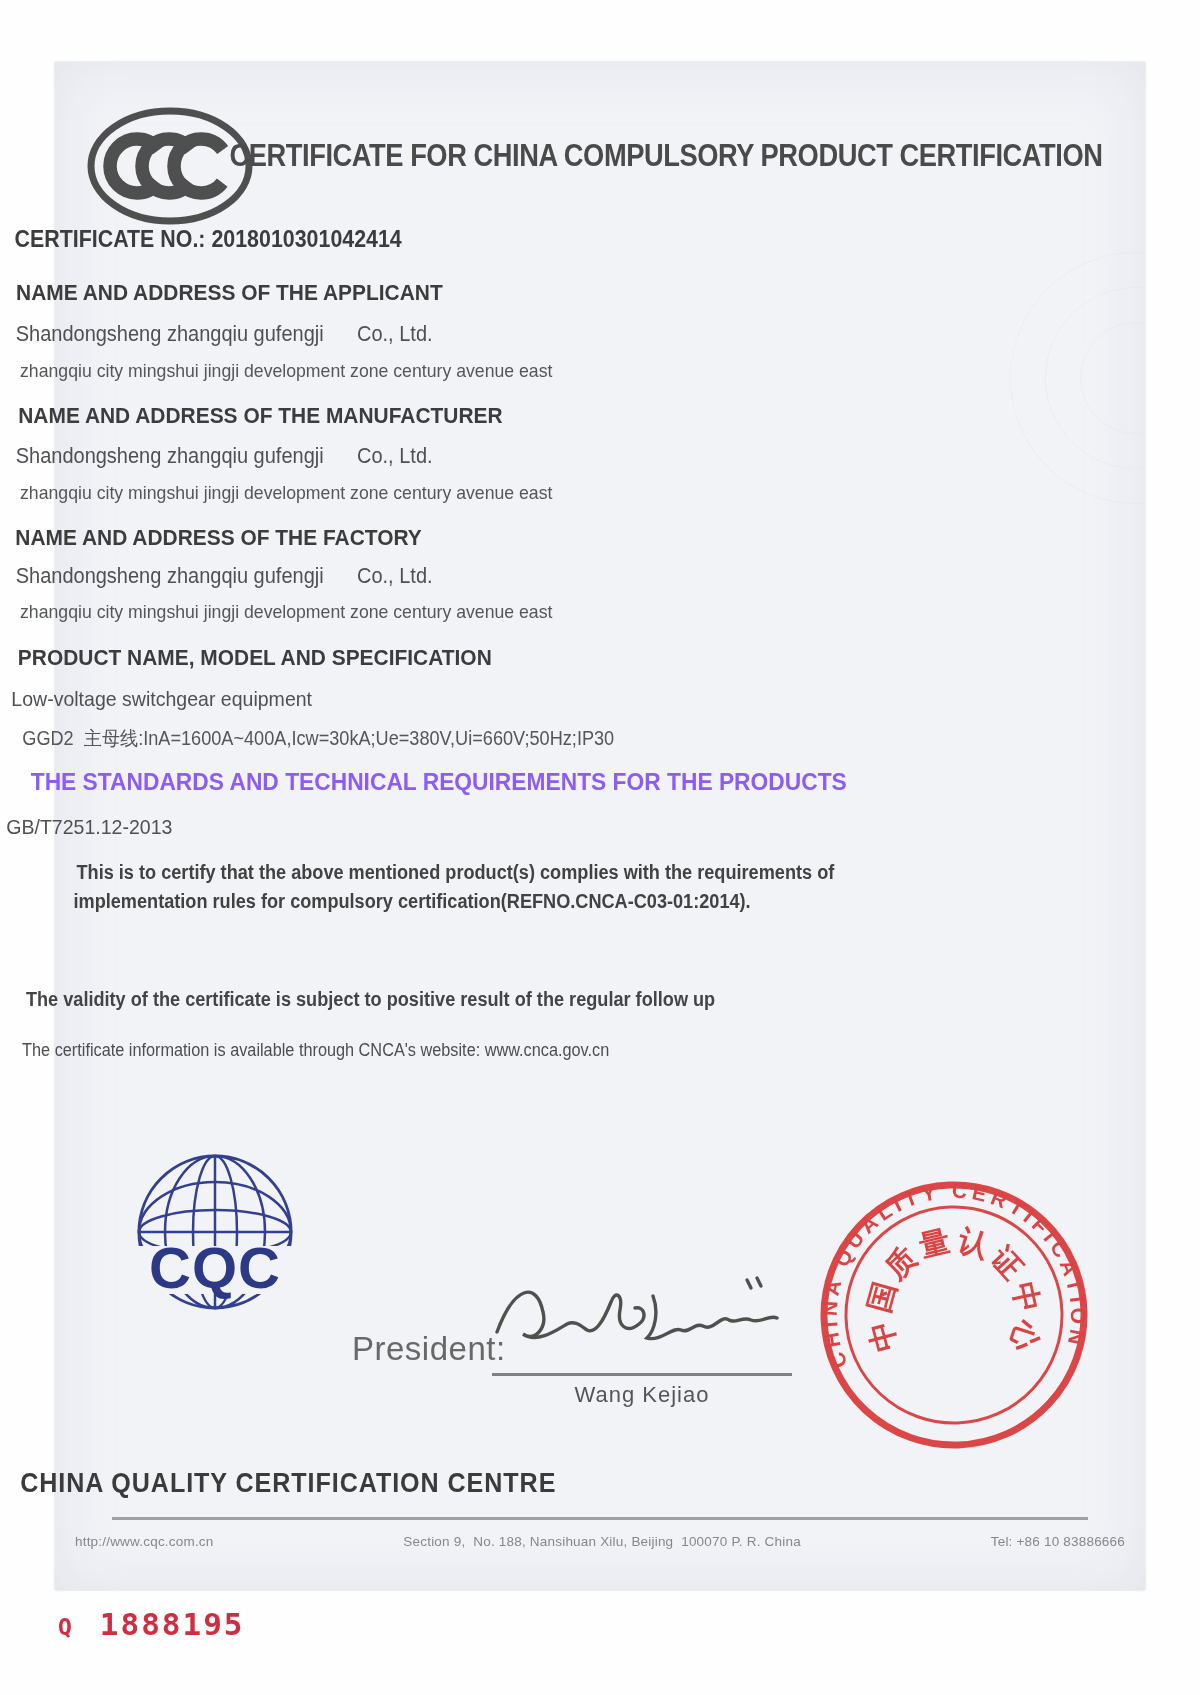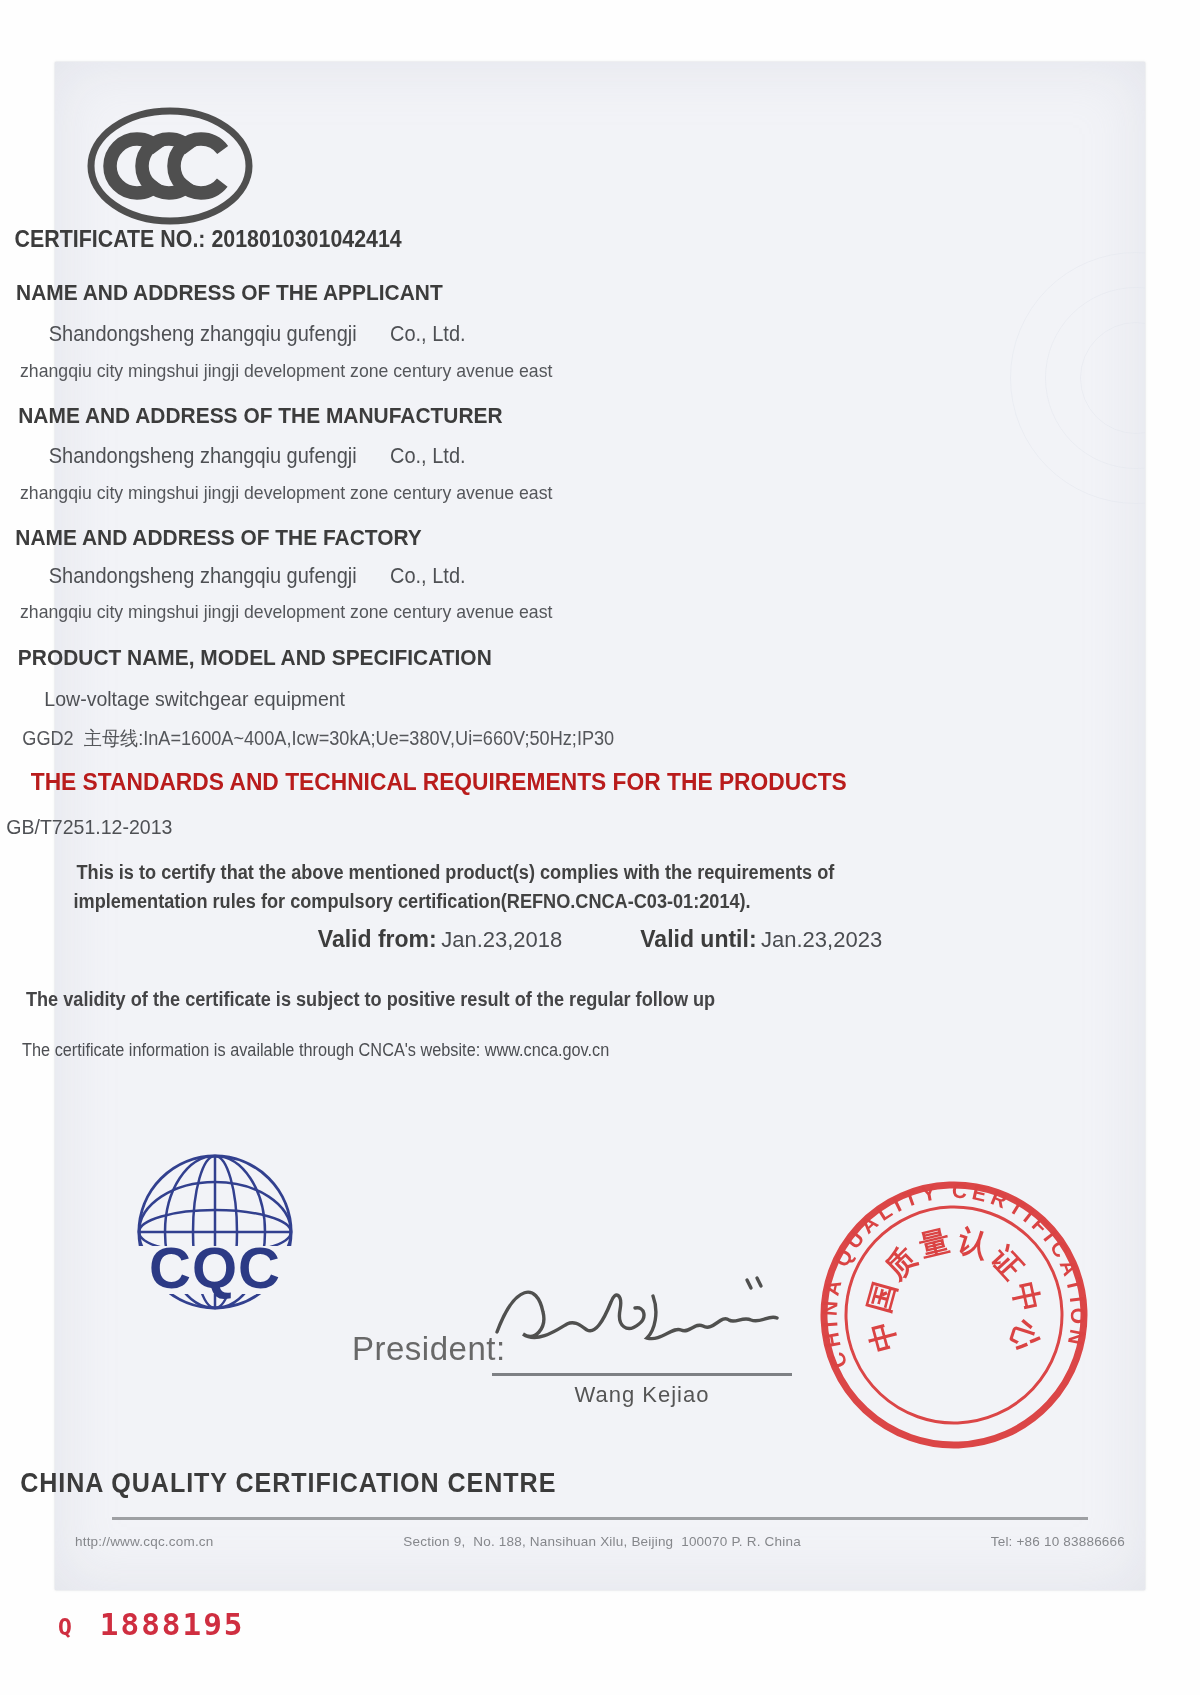--- a/index.html
+++ b/index.html
@@ -8,23 +8,23 @@
   .paper{position:absolute;left:55px;top:62px;width:1090px;height:1528px;background:#f2f3f7;
          box-shadow:inset 0 0 60px rgba(185,192,205,.28), 0 0 2px rgba(160,165,175,.5);overflow:hidden;}
   .abs{position:absolute;}
   .ctr{left:0;right:0;text-align:left;}
   .cond{display:inline-block;transform:scaleX(.93);transform-origin:50% 50%;white-space:pre;}
   .cond88{display:inline-block;transform:scaleX(.88);transform-origin:50% 50%;white-space:nowrap;}
   .pre{white-space:pre;}
   .title{font-size:31px;font-weight:700;color:#4a4a4a;letter-spacing:-.5px;}
   .certno{font-size:23px;font-weight:700;color:#3c3c3c;}
   .sec-h{font-size:22.5px;font-weight:700;color:#3c3c3c;}
-  .sec-name{font-size:21.5px;color:#4e5054;padding-left:33px;}
+  .sec-name{font-size:21.5px;color:#4e5054;}
   .sec-addr{font-size:19px;color:#54565a;}
-  .std-h{font-size:24.5px;font-weight:700;color:#b91c1c;}
+  .std-h{font-size:24.5px;font-weight:700;color:#8b5cf6;}
   .std-v{font-size:21px;color:#4e5054;}
   .stmt{font-size:19.5px;font-weight:700;color:#424242;padding-left:48px;}
   .valid-row{display:flex;justify-content:center;gap:78px;}
   .valid-lab{font-size:23px;font-weight:700;color:#3c3c3c;}
   .valid-val{font-size:22px;font-weight:400;color:#4a4c50;}
   .note{font-size:19.5px;font-weight:700;color:#444446;}
   .cnca{font-size:17.5px;color:#4c4e52;}
   .president{font-size:33px;color:#686868;letter-spacing:.5px;}
   .sig-line{background:#7e8084;height:3px;}
   .signer{font-size:22px;color:#555;letter-spacing:1px;}
@@ -58,20 +58,23 @@
 
   <div class="abs" style="left:85px;top:105px;width:170px;height:122px;">
     <svg width="170" height="122" viewBox="0 0 170 122">
       <ellipse cx="85" cy="61" rx="79" ry="55" fill="none" stroke="#4f4f4f" stroke-width="7"></ellipse>
       <circle cx="52" cy="61" r="27" fill="none" stroke="#4f4f4f" stroke-width="13.5" stroke-dasharray="134 35.65" stroke-dashoffset="151.8"></circle>
       <circle cx="84" cy="61" r="27" fill="none" stroke="#4f4f4f" stroke-width="13.5" stroke-dasharray="134 35.65" stroke-dashoffset="151.8"></circle>
       <circle cx="116" cy="61" r="27" fill="none" stroke="#4f4f4f" stroke-width="13.5" stroke-dasharray="134 35.65" stroke-dashoffset="151.8"></circle>
     </svg>
   </div>
 
+  <div class="abs title" style="left:170px;right:50px;top:138px;text-align:center;">
+    <span class="cond88">CERTIFICATE FOR CHINA COMPULSORY PRODUCT CERTIFICATION</span>
+  </div>
 
   <div class="abs ctr certno" style="top:226px;">
     <span class="cond">CERTIFICATE NO.: 2018010301042414</span>
   </div>
 
   <div class="abs ctr sec-h" style="top:280px;">
     <span class="cond">NAME AND ADDRESS OF THE APPLICANT</span></div>
   <div class="abs ctr sec-name" style="top:322px;">
     <span class="cond pre">Shandongsheng zhangqiu gufengji      Co., Ltd.</span></div>
   <div class="abs ctr sec-addr" style="top:360px;">
@@ -101,30 +104,20 @@
   <div class="abs ctr std-h" style="top:768px;">
     <span class="cond">THE STANDARDS AND TECHNICAL REQUIREMENTS FOR THE PRODUCTS</span></div>
   <div class="abs ctr std-v" style="top:815px;">
     <span class="cond">GB/T7251.12-2013</span></div>
 
   <div class="abs ctr stmt" style="top:861px;">
     <span class="cond">This is to certify that the above mentioned product(s) complies with the requirements of</span></div>
   <div class="abs ctr stmt" style="top:890px;">
     <span class="cond">implementation rules for compulsory certification(REFNO.CNCA-C03-01:2014).</span></div>
 
-  <div class="abs ctr valid-row" style="top:926px;">
-    <span>
-      <span class="valid-lab">Valid from:</span>
-      <span class="valid-val">Jan.23,2018</span>
-    </span>
-    <span>
-      <span class="valid-lab">Valid until:</span>
-      <span class="valid-val">Jan.23,2023</span>
-    </span>
-  </div>
 
   <div class="abs ctr note" style="top:988px;">
     <span class="cond">The validity of the certificate is subject to positive result of the regular follow up</span></div>
 
   <div class="abs ctr cnca" style="top:1040px;">
     <span class="cond">The certificate information is available through CNCA's website: www.cnca.gov.cn</span></div>
 
   <div class="abs" style="left:115px;top:1150px;width:200px;height:170px;">
     <svg width="200" height="170" viewBox="0 0 200 170">
       <g fill="none" stroke="#32408f" stroke-width="2.5">

